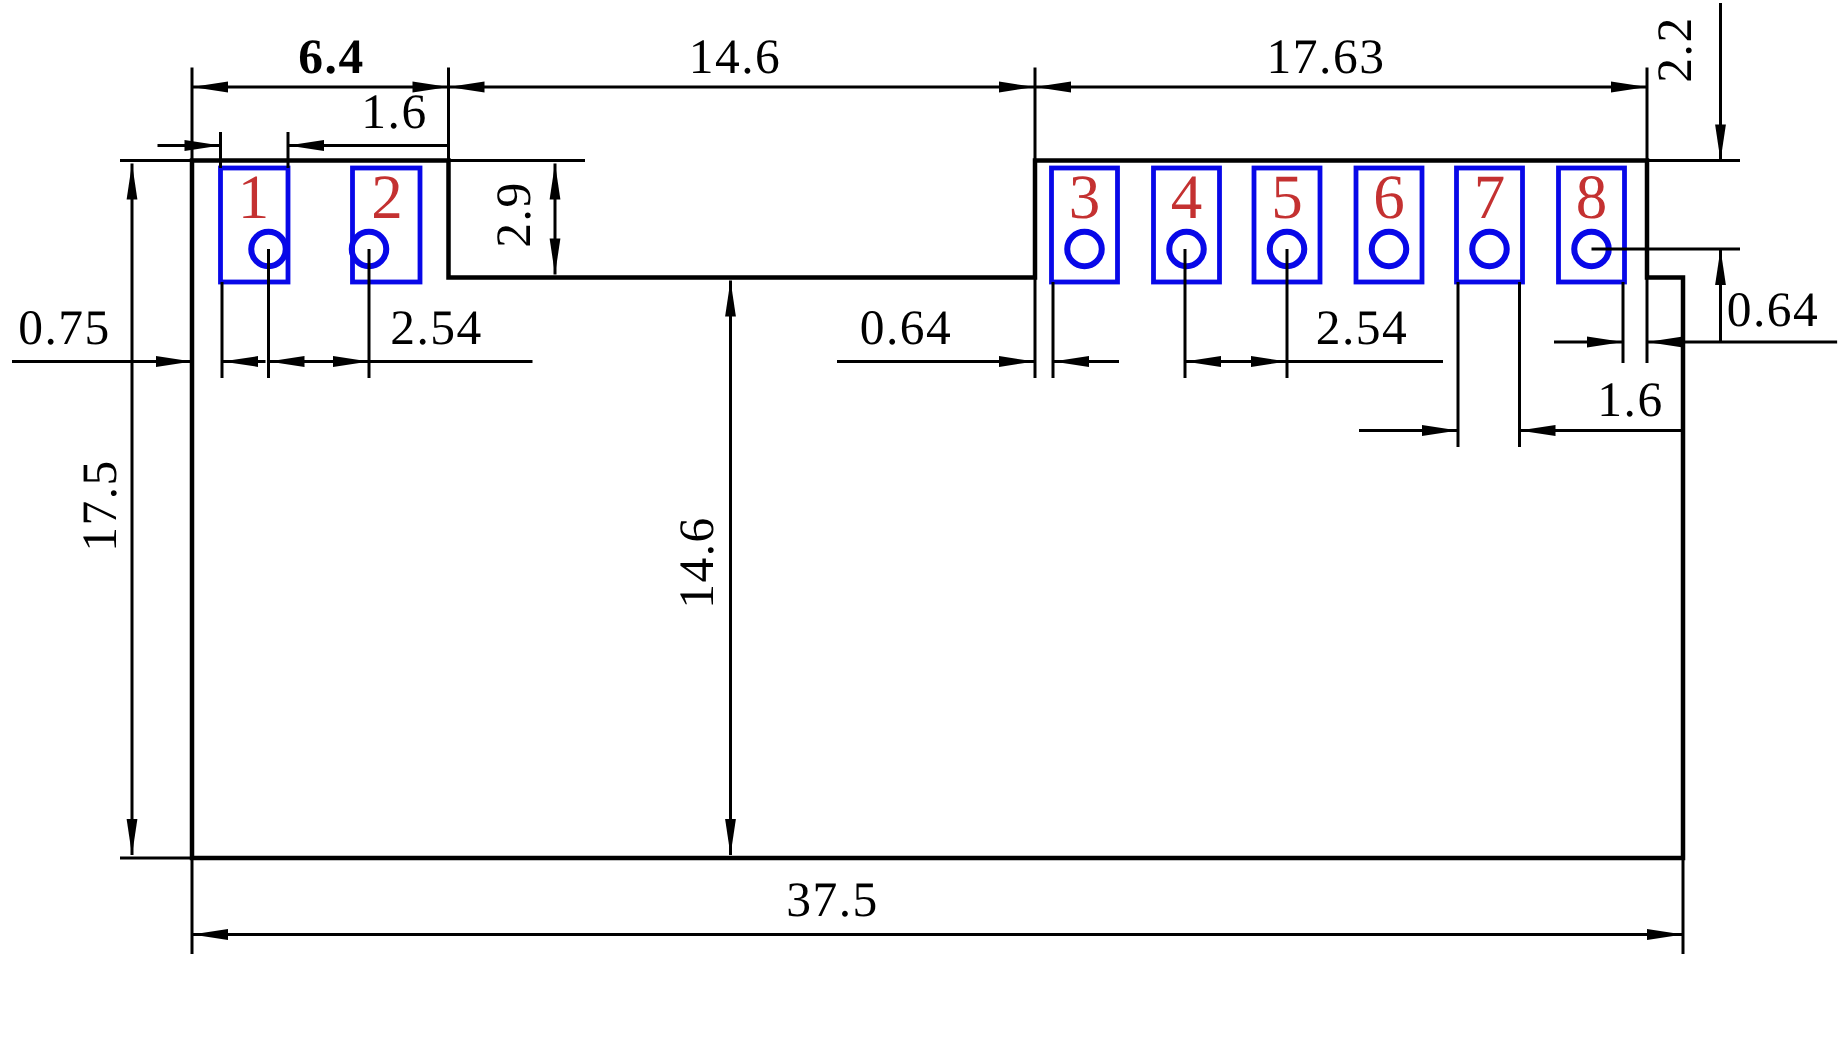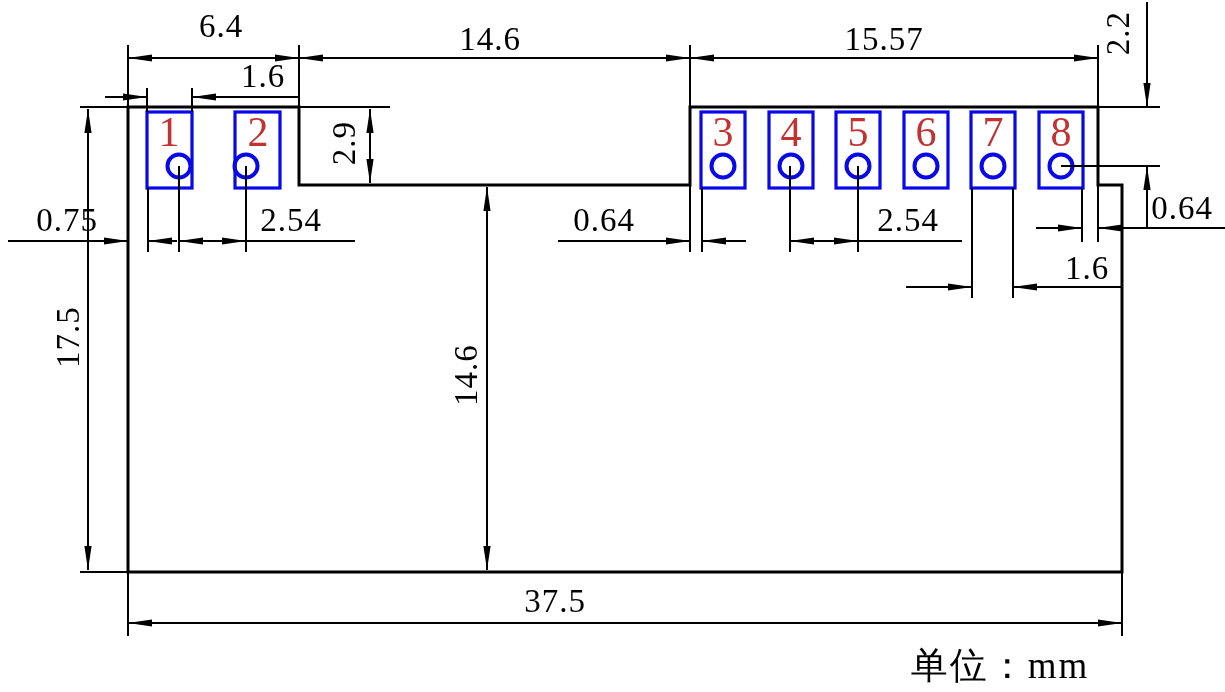--- a/index.html
+++ b/index.html
@@ -129,31 +129,30 @@
 
   <div class="pad-number" style="left:169px;top:111px;">1</div>
   <div class="pad-number" style="left:258px;top:111px;">2</div>
   <div class="pad-number" style="left:723px;top:111px;">3</div>
   <div class="pad-number" style="left:791px;top:111px;">4</div>
   <div class="pad-number" style="left:858px;top:111px;">5</div>
   <div class="pad-number" style="left:926px;top:111px;">6</div>
   <div class="pad-number" style="left:993px;top:111px;">7</div>
   <div class="pad-number" style="left:1061px;top:111px;">8</div>
 
-  <div class="dim-label" style="left:221px;top:26px;">6.4</div>
+  <div class="dim-label" style="left:221px;top:39px;font-weight:bold;">6.4</div>
   <div class="dim-label" style="left:263px;top:76px;">1.6</div>
   <div class="dim-label" style="left:490px;top:39px;">14.6</div>
-  <div class="dim-label" style="left:884px;top:39px;">15.57</div>
+  <div class="dim-label" style="left:884px;top:39px;">17.63</div>
   <div class="dim-label rot" style="left:1118px;top:33px;">2.2</div>
   <div class="dim-label rot" style="left:344px;top:143px;">2.9</div>
-  <div class="dim-label" style="left:43px;top:220px;margin-left:24px;">0.75</div>
+  <div class="dim-label" style="left:43px;top:220px;">0.75</div>
   <div class="dim-label" style="left:291px;top:220px;">2.54</div>
   <div class="dim-label" style="left:604px;top:220px;">0.64</div>
   <div class="dim-label" style="left:908px;top:220px;">2.54</div>
   <div class="dim-label" style="left:1182px;top:208px;">0.64</div>
   <div class="dim-label" style="left:1087px;top:268px;">1.6</div>
   <div class="dim-label rot" style="left:68px;top:337px;">17.5</div>
   <div class="dim-label rot" style="left:466px;top:375px;">14.6</div>
   <div class="dim-label" style="left:555px;top:601px;text-align:center;">37.5</div>
 
-  <div class="unit-label" style="left:1000px;top:666px;">单位：mm</div>
 
 </div>
 
 </body></html>

